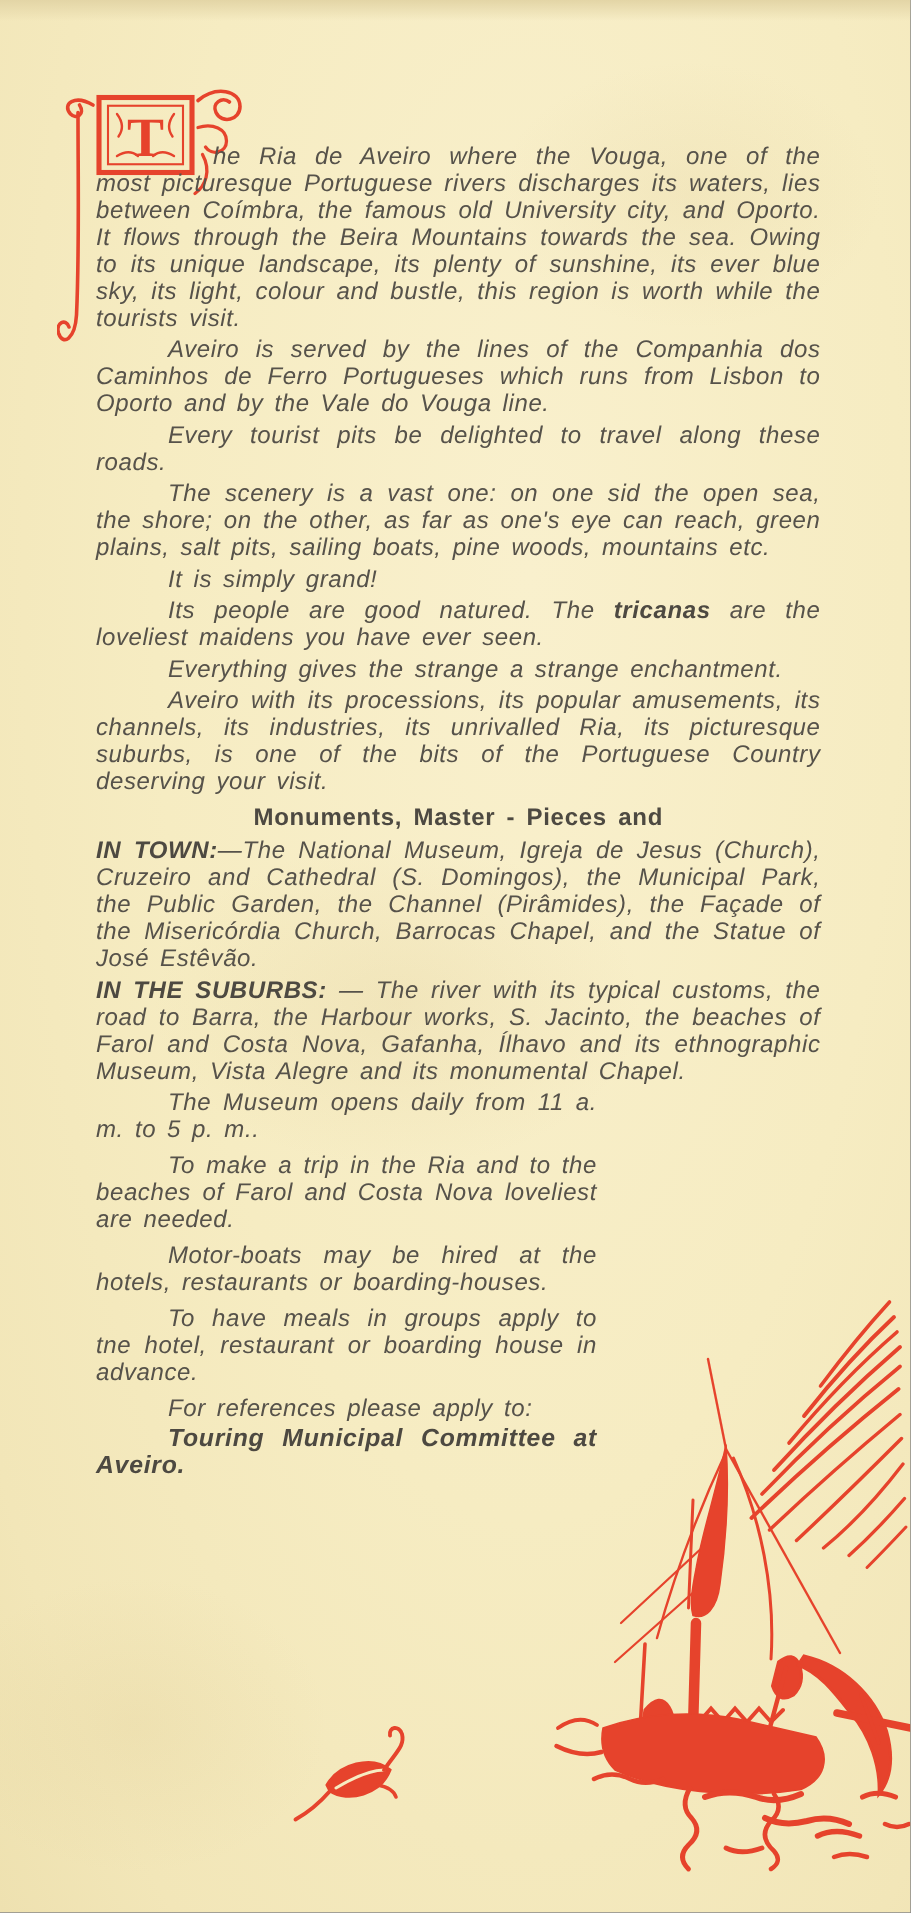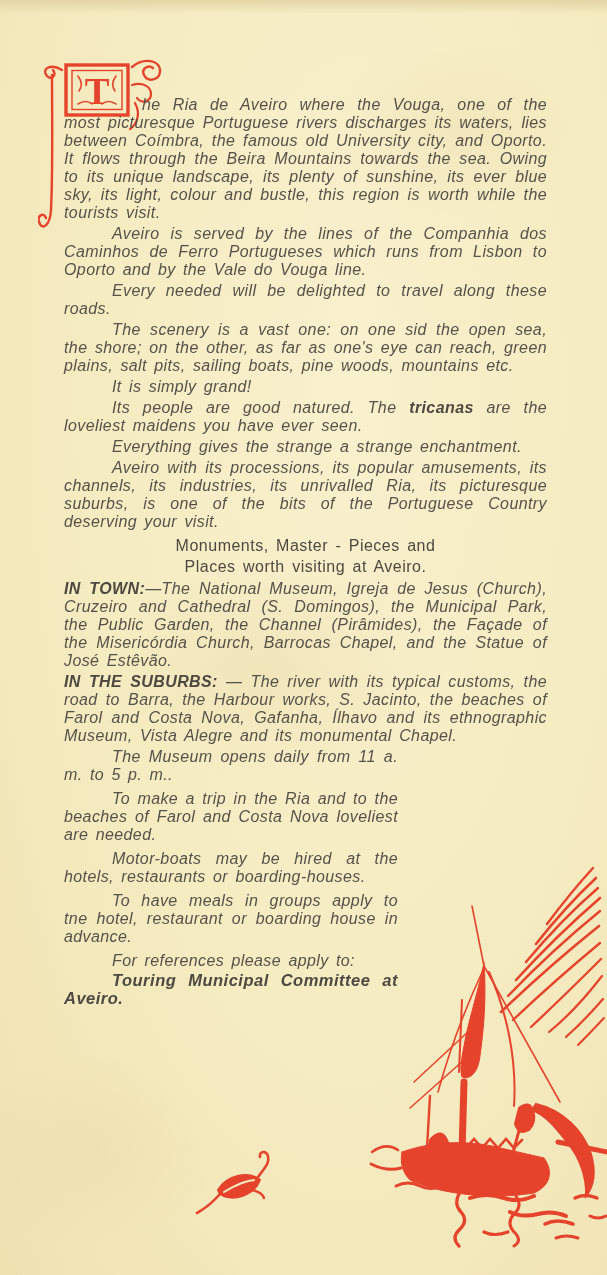--- a/index.html
+++ b/index.html
@@ -26,21 +26,21 @@
     position:absolute;left:64px;top:96px;width:483px;
     font-size:16px;line-height:18px;
     letter-spacing:.4px;word-spacing:2.5px;
     text-align:justify;
   }
   .col p{margin:0 0 3px;text-indent:48px;font-style:italic;}
   p.flush{text-indent:0;}
   .dropcap-space{float:left;width:78px;height:17px;}
   b,.bold{font-weight:bold;color:#4d4941;}
   .heading{
-    text-align:center;font-weight:normal;color:#4d4941;
+    text-align:center;font-weight:bold;color:#4d4941;
     margin:4px 0 3px;line-height:21px;letter-spacing:.5px;
   }
   .narrow{width:334px;}
   .note{margin-bottom:6px !important;}
   .committee{
     text-indent:0;font-weight:bold;color:#4d4941;
     font-size:16.5px;letter-spacing:.5px;margin-top:1px !important;
   }
   sup{font-size:10px;line-height:0;}
 
@@ -68,30 +68,29 @@
       <path d="M97 45 C 103 56, 99 66, 92 71" stroke-width="2.2"></path>
 
       <path d="M40 18 q 6 8 1 15 M78 18 q -6 8 -1 15 M40 46 q 8 -5 14 0 M78 46 q -8 -5 -14 0" stroke-width="1.6"></path>
     </g>
     <text x="59" y="46" text-anchor="middle" font-family="Liberation Serif, serif" font-weight="bold" font-size="37" fill="#e6432c">T</text>
   </svg>
 
   <div class="col">
     <p class="flush"><span class="dropcap-space"></span><span>he Ria de Aveiro where the Vouga, one of the most picturesque Portuguese rivers discharges its waters, lies between Coímbra, the famous old University city, and Oporto.  It flows through the Beira Mountains towards the sea.  Owing to its unique landscape, its plenty of sunshine, its ever blue sky, its light, colour and bustle, this region is worth while the tourists visit.</span></p>
     <p>Aveiro is served by the lines of the Companhia dos Caminhos de Ferro Portugueses which runs from Lisbon to Oporto and by the Vale do Vouga line.</p>
-    <p>Every needed will be delighted to travel along these roads.</p>
+    <p>Every tourist pits be delighted to travel along these roads.</p>
     <p>The scenery is a vast one: on one sid the open sea, the shore; on the other, as far as one's eye can reach, green plains, salt pits, sailing boats, pine woods, mountains etc.</p>
     <p>It is  simply grand!</p>
     <p><span>Its people are good natured.  The </span><b>tricanas</b><span> are the loveliest maidens you have ever seen.</span></p>
     <p>Everything gives the strange a strange enchantment.</p>
     <p>Aveiro with its processions, its popular amusements, its channels, its industries, its unrivalled Ria, its picturesque suburbs, is one of the bits of the Portuguese Country deserving your visit.</p>
 
     <div class="heading">
       <div>Monuments, Master - Pieces and</div>
-      <div>Places worth visiting at Aveiro.</div>
     </div>
 
     <p class="flush"><b>IN TOWN:</b><span>—The National Museum, Igreja de Jesus (Church), Cruzeiro and Cathedral (S. Domingos), the Municipal Park, the Public Garden, the Channel (Pirâmides), the Façade of the Misericórdia Church, Barrocas Chapel, and the Statue of José Estêvão.</span></p>
     <p class="flush"><b>IN THE SUBURBS:</b><span> — The river with its typical customs, the road to Barra, the Harbour works, S. Jacinto, the beaches of Farol and Costa Nova, Gafanha, Ílhavo and its ethnographic Museum, Vista Alegre and its monumental Chapel.</span></p>
 
     <p class="narrow note">The Museum opens daily from 11 a. m. to 5 p. m..</p>
     <p class="narrow note">To make a trip in the Ria and to the beaches of Farol and Costa Nova loveliest are needed.</p>
     <p class="narrow note">Motor-boats may be hired at the hotels, restaurants or boarding-houses.</p>
     <p class="narrow note">To have meals in groups apply to tne hotel, restaurant or boarding house in advance.</p>
     <p class="narrow note" style="margin-bottom:1px !important">For references please apply to:</p>

